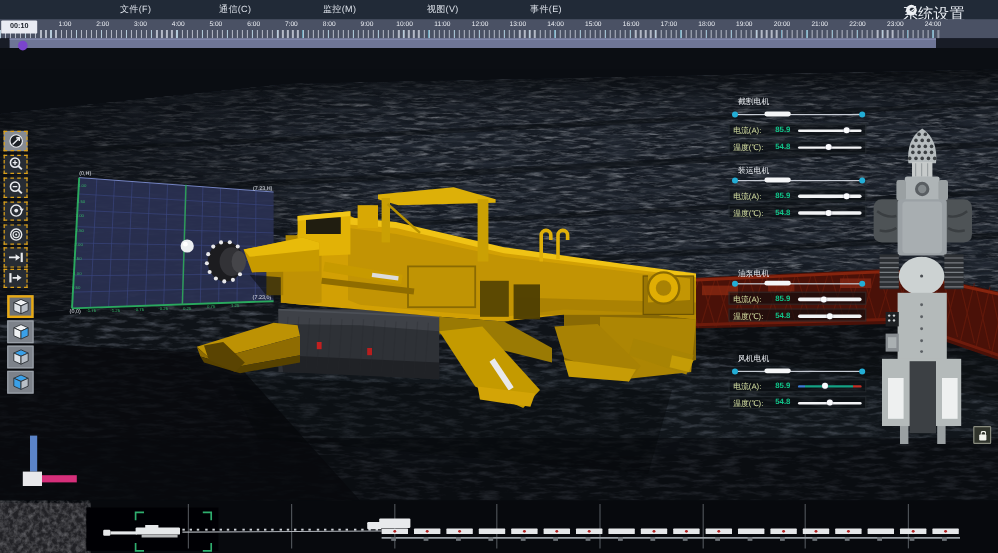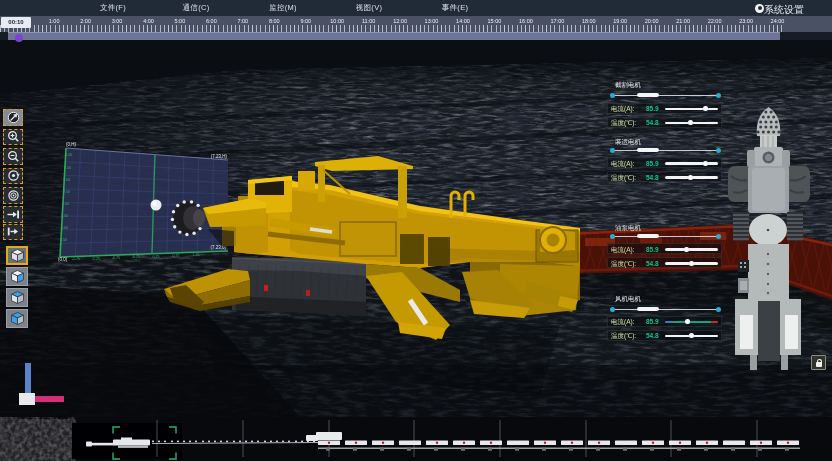--- a/index.html
+++ b/index.html
@@ -1,21 +1,21 @@
 <!DOCTYPE html>
 <html><head><meta charset="utf-8">
 <style>
 *{margin:0;padding:0;box-sizing:border-box}
 html,body{width:832px;height:461px;overflow:hidden;background:#0b0e13;font-family:"Liberation Sans",sans-serif}
 #app{position:relative;width:832px;height:461px;overflow:hidden}
 .abs{position:absolute}
 
 #menubar{position:absolute;left:0;top:0;width:100%;height:27px;background:#212a37}
 .mi{position:absolute;top:3px;transform:translateX(-50%);font-size:7.5px;color:#dde2ea;letter-spacing:.3px}
-#sysset{position:absolute;right:28px;top:3px;font-size:10px;color:#e8ecf2}
+#sysset{position:absolute;right:28px;top:3px;font-size:13px;color:#e8ecf2}
 #gear{position:absolute;right:68px;top:3.5px;width:9px;height:9px;border-radius:50%;background:#f2f4f6}
 #gear:after{content:"";position:absolute;left:2.5px;top:2.5px;width:4px;height:4px;border-radius:50%;background:#222a34}
 
 #ruler{position:absolute;left:0;top:16px;width:100%;height:16px;background:#4a5164}
 .rl{position:absolute;top:1.5px;transform:translateX(-50%);font-size:5.5px;color:#eef1f6}
 #nowbox{position:absolute;left:1px;top:0.5px;width:30px;height:11px;background:#e9ebf3;color:#1a1f28;font-size:6px;text-align:center;line-height:11px;border-radius:1px;font-weight:bold}
 #ticks{position:absolute;left:0;top:8.5px;width:783px;height:7.5px;
  background:repeating-linear-gradient(90deg,rgba(215,220,232,.75) 0 1px,transparent 1px 4.2px),
  repeating-linear-gradient(90deg,rgba(90,160,185,.9) 0 1px,transparent 1px 21px)}
 

